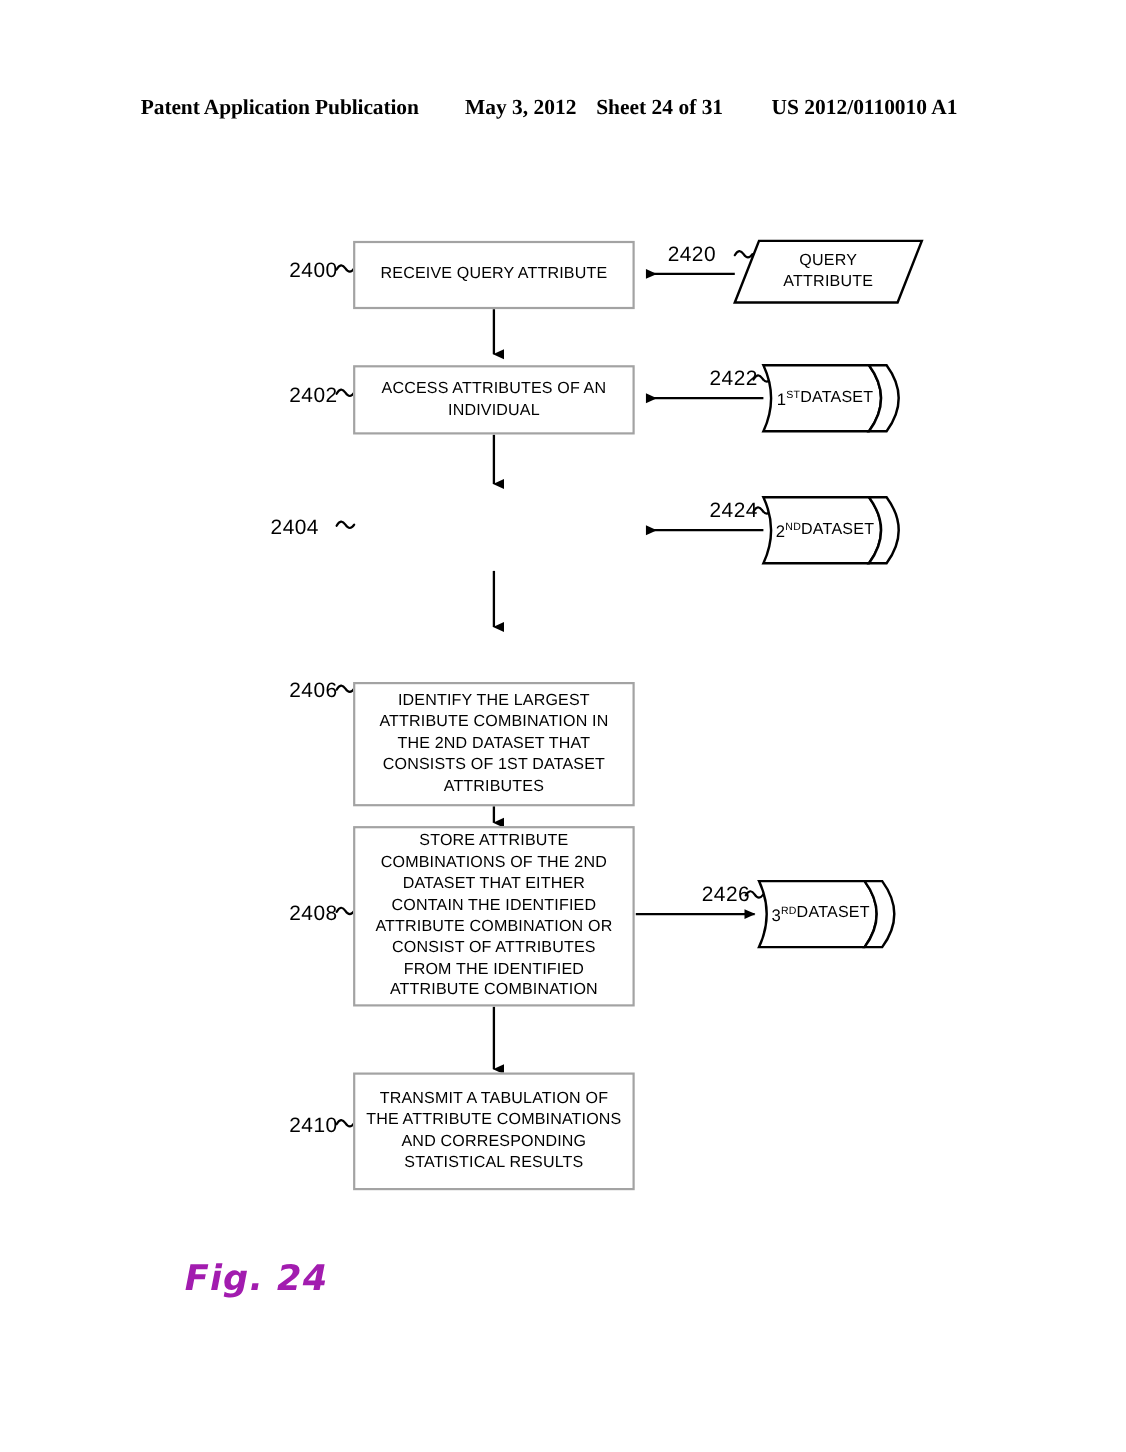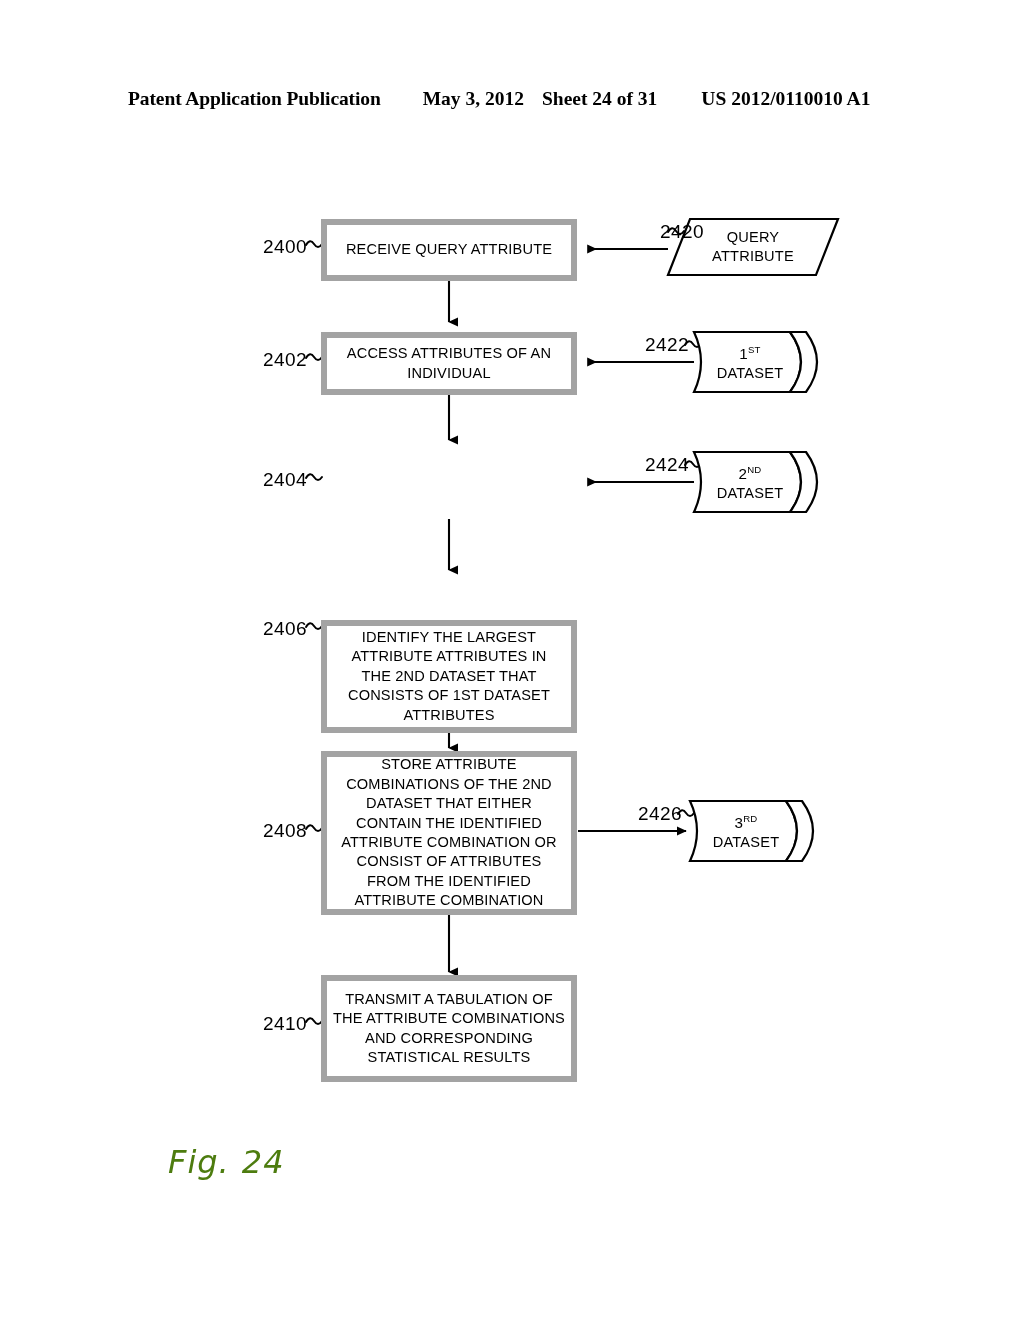--- a/index.html
+++ b/index.html
@@ -32,21 +32,21 @@
   }
   .header .h-pub   { letter-spacing: -0.1px; }
   .header .h-date  { margin-left: 42px; }
   .header .h-sheet { margin-left: 18px; }
   .header .h-num   { margin-left: 44px; }
 
   
   .fbox {
     position: absolute;
     box-sizing: border-box;
-    border: 6px solid #a3a3a3;
+    border: 2px solid #a3a3a3;
     background: #fff;
     display: flex;
     align-items: center;
     justify-content: center;
     text-align: center;
     font-size: 14.6px;
     line-height: 19.4px;
     color: #000;
     padding: 2px 6px;
     letter-spacing: 0.15px;
@@ -81,21 +81,21 @@
   }
 
   
   .cyl {
     position: absolute;
   }
   .cyl .ctext {
     position: absolute;
     left: 0; top: 0; right: 0; bottom: 0;
     display: flex;
-    flex-direction: column;
+    flex-direction: row;
     align-items: center;
     justify-content: center;
     text-align: center;
     font-size: 14.6px;
     line-height: 19.6px;
     letter-spacing: 0.2px;
     color: #000;
   }
   .ctext .ord { font-size: 15.2px; }
   .ctext .ord sup {
@@ -112,25 +112,25 @@
     height: 1320px;
     pointer-events: none;
   }
 
   
   .figcap {
     position: absolute;
     left: 168px;
     top: 1143px;
     font-family: "DejaVu Sans", sans-serif;
-    font-weight: normal;
+    font-weight: bold;
     font-style: italic;
     font-size: 32px;
     letter-spacing: 1px;
-    color: #4d7c0f;
+    color: #a21caf;
     white-space: nowrap;
   }
   .figcap .fignum { margin-left: 12px; }
 </style>
 </head>
 <body>
 
 <div id="page">
 
   <div class="header">
@@ -204,26 +204,26 @@
   <div class="refnum" style="left:263px; top:236px;">2400</div>
 
   <div class="fbox" style="left:321px; top:332px; width:256px; height:63px;">
     <div>
       <span>ACCESS ATTRIBUTES OF AN</span>
       <span>INDIVIDUAL</span>
     </div>
   </div>
   <div class="refnum" style="left:263px; top:349px;">2402</div>
 
-  <div class="refnum" style="left:263px; top:469px;">2404</div>
+  <div class="refnum" style="left:246px; top:469px;">2404</div>
 
   <div class="fbox" style="left:321px; top:575px; width:256px; height:113px;margin-top:45px;">
     <div>
       <span>IDENTIFY THE LARGEST</span>
-      <span>ATTRIBUTE ATTRIBUTES IN</span>
+      <span>ATTRIBUTE COMBINATION IN</span>
       <span>THE 2ND DATASET THAT</span>
       <span>CONSISTS OF 1ST DATASET</span>
       <span>ATTRIBUTES</span>
     </div>
   </div>
   <div class="refnum" style="left:263px; top:618px;">2406</div>
 
   <div class="fbox" style="left:321px; top:751px; width:256px; height:164px;">
     <div>
       <span>STORE ATTRIBUTE</span>
@@ -247,21 +247,21 @@
     </div>
   </div>
   <div class="refnum" style="left:263px; top:1013px;">2410</div>
 
   <div class="para" style="left:668px; top:219px; width:170px; height:56px;">
     <div class="ptext">
       <span>QUERY</span>
       <span>ATTRIBUTE</span>
     </div>
   </div>
-  <div class="refnum" style="left:660px; top:221px;">2420</div>
+  <div class="refnum" style="left:607px; top:221px;">2420</div>
 
   <div class="cyl" style="left:700px; top:332px; width:100px; height:60px;">
     <div class="ctext">
       <span class="ord">
         <span>1</span><sup>ST</sup>
       </span>
       <span>DATASET</span>
     </div>
   </div>
   <div class="refnum" style="left:645px; top:334px;">2422</div>

